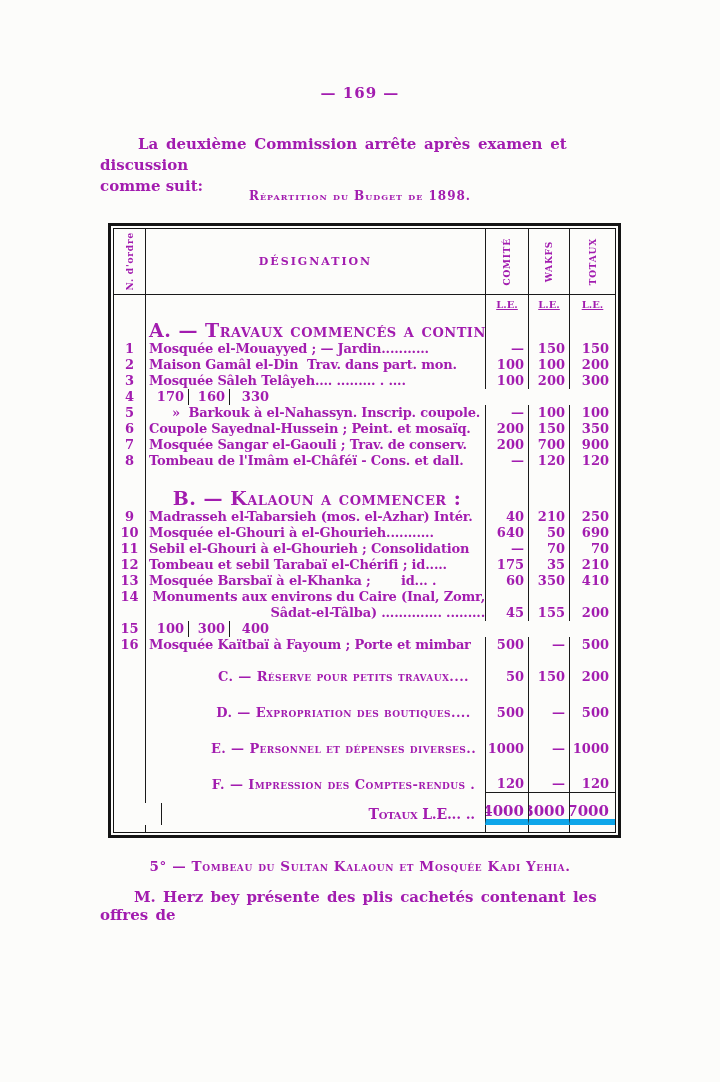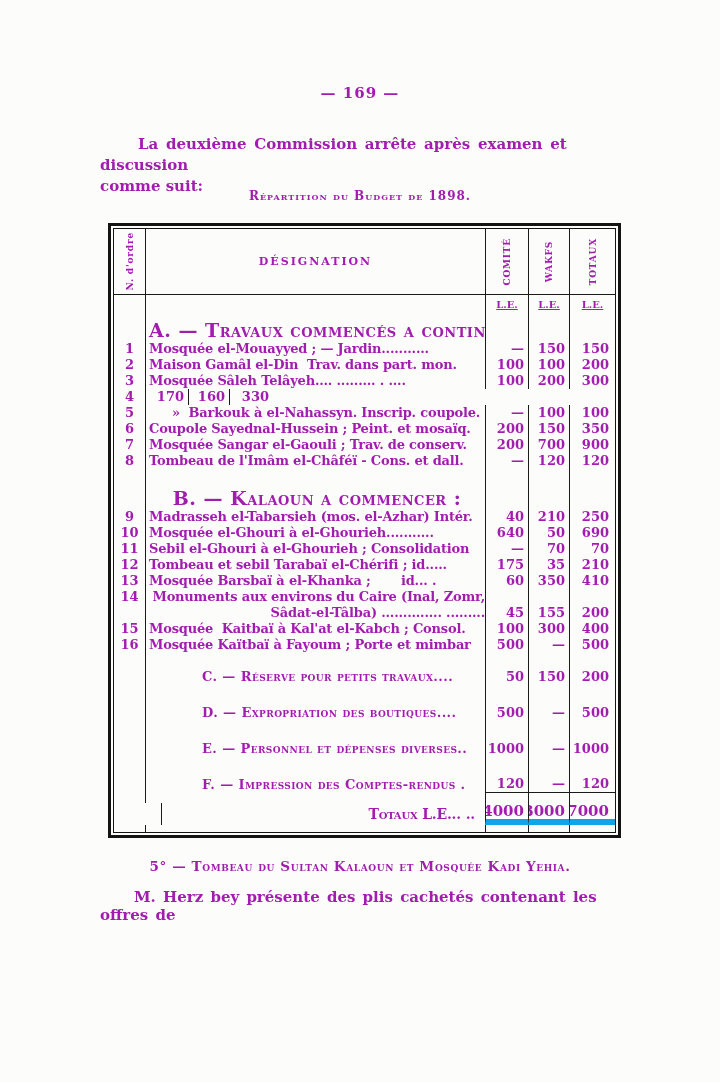--- a/index.html
+++ b/index.html
@@ -43,21 +43,21 @@
   .lerow { height:20px; }
   .lerow .c-amt { font-size:10px; align-items:center; justify-content:center; padding-right:0;text-decoration:underline; }
   .sechead { height:26px; }
   .sechead .c-des { text-align:center; font-variant:small-caps; letter-spacing:0.5px;
                     padding-top:7px; font-size:19px; }
   .bodyrow { min-height:16px; }
   .bodyrow .c-des.indent { padding-left:26px; }
   .wraprow .c-des { white-space:normal; padding-left:23px; text-indent:-20px;text-align:right; }
   .spacer { flex:0 0 auto; }
   .sp6{height:6px;} .sp10{height:10px;} .sp14{height:14px;} .sp20{height:20px;}
-  .sumrow { height:16px; }
+  .sumrow { height:16px;text-align:center; }
   .sumrow .c-des { padding-left:56px; font-variant:small-caps; letter-spacing:0.4px; }
   .lastsum .c-amt { border-bottom:1px solid #1a1a1a; }
   .totrow { height:22px; }
   .totrow .c-des { text-align:right; padding-right:10px; font-variant:small-caps;
                    font-size:14px; padding-top:3px;margin-left:16px; }
   .totrow .c-amt { border-bottom:6px solid #0ea5e9; font-size:15px; }
   .filler { flex:1 1 auto; min-height:4px; }
 
   .foot1 { position:absolute; top:858px; left:0; width:720px; text-align:center;
            font-size:13.5px; font-variant:small-caps; letter-spacing:0.6px; }
@@ -220,21 +220,20 @@
           </div>
           <div class="trow bodyrow wraprow">
             <div class="cell c-ord">14</div>
             <div class="cell c-des">Monuments aux environs du Caire (Inal, Zomr, Sâdat-el-Tâlba) .............. .........</div>
             <div class="cell c-amt w-c">45</div>
             <div class="cell c-amt w-w">155</div>
             <div class="cell c-amt w-t">200</div>
           </div>
           <div class="trow bodyrow">
             <div class="cell c-ord">15</div>
-            <div class="cell c-des">Mosquée&nbsp; Kaitbaï à Kal'at el-Kabch ; Consol.</div>
             <div class="cell c-amt w-c">100</div>
             <div class="cell c-amt w-w">300</div>
             <div class="cell c-amt w-t">400</div>
           </div>
           <div class="trow bodyrow">
             <div class="cell c-ord">16</div>
             <div class="cell c-des">Mosquée Kaïtbaï à Fayoum ; Porte et mimbar</div>
             <div class="cell c-amt w-c">500</div>
             <div class="cell c-amt w-w">—</div>
             <div class="cell c-amt w-t">500</div>

